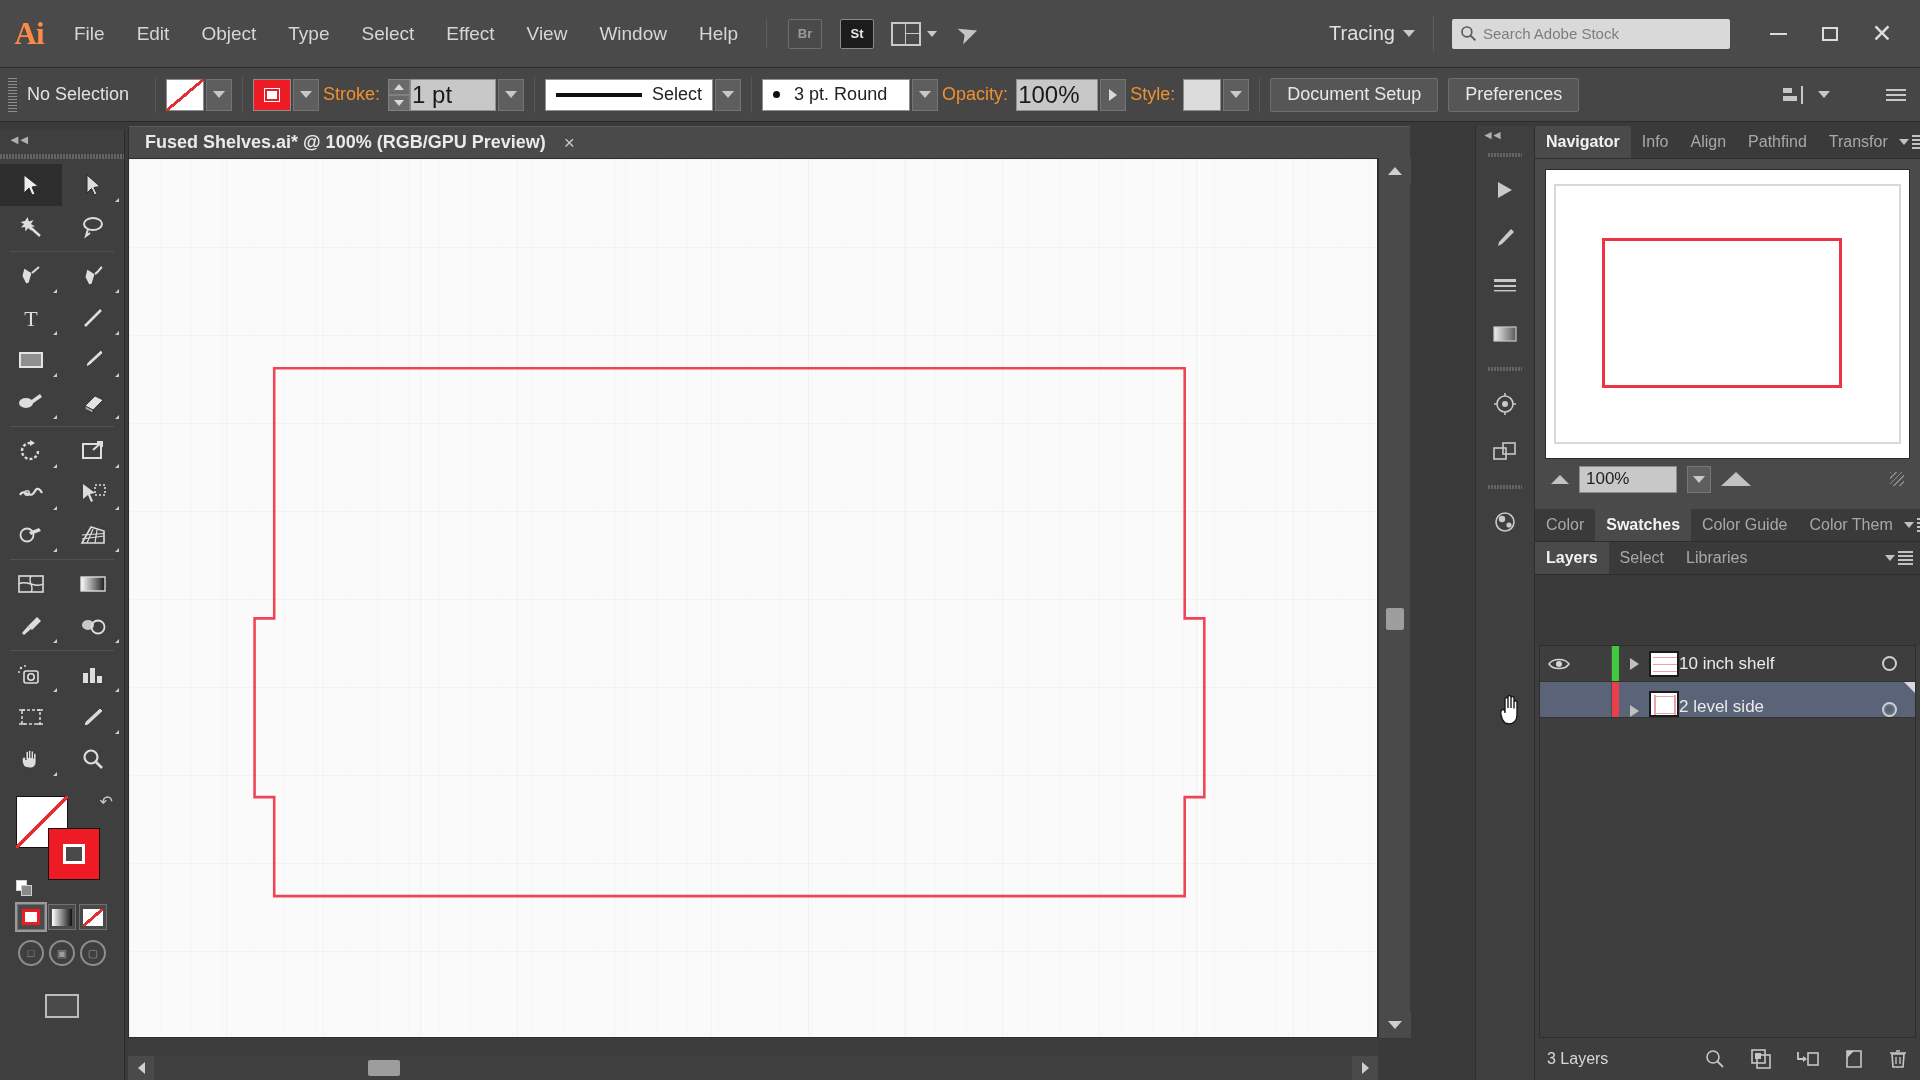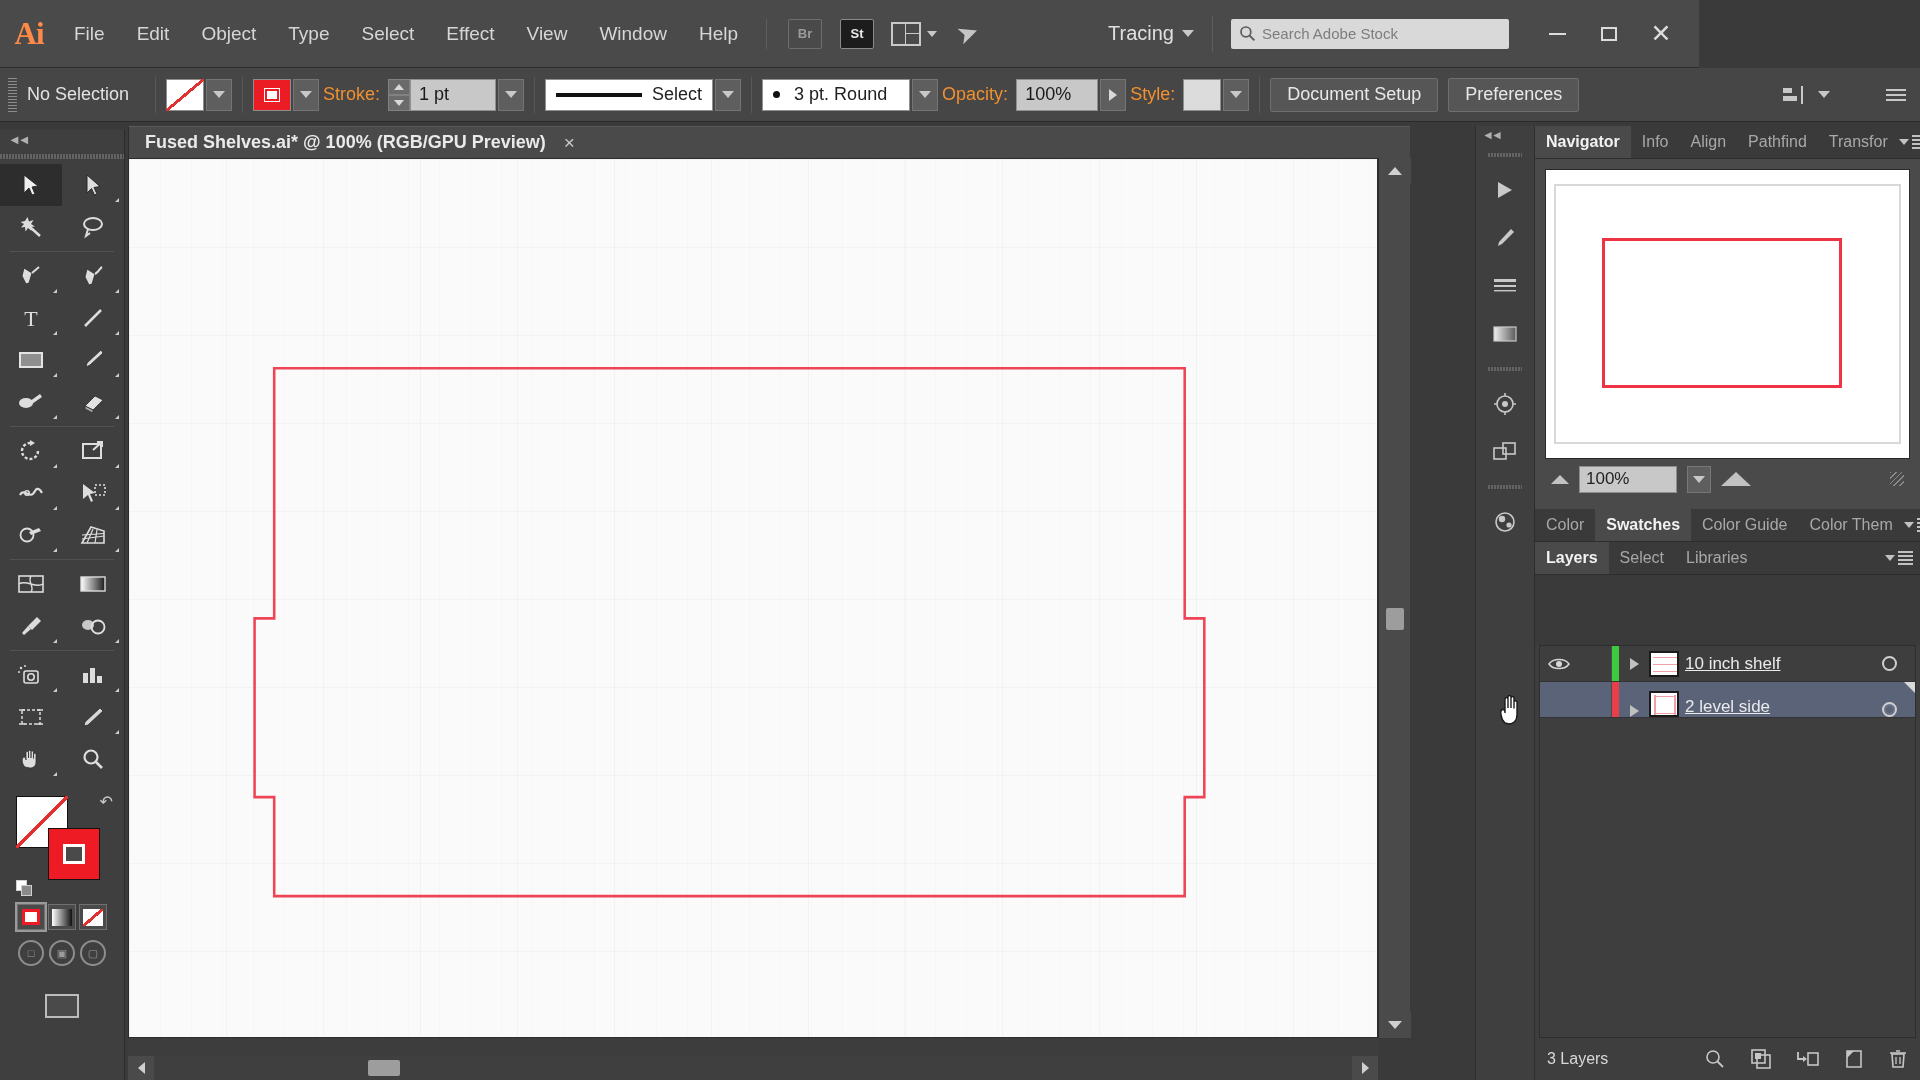--- a/index.html
+++ b/index.html
@@ -7,21 +7,21 @@
     width: 1920px; height: 1080px;
     background: #232323;
     font-family: "Liberation Sans", sans-serif;
     overflow: hidden;
     -webkit-font-smoothing: antialiased;
   }
   .app { position: relative; width: 1920px; height: 1080px; background: #3a3a3a; }
 
   
   .menubar {
-    position: absolute; left: 0; top: 0; width: 1699px; height: 68px;
+    position: absolute; left: 0; top: 0; width: 1920px; height: 68px;
     background: #4a4a4a; display: flex; align-items: center;
     border-bottom: 1px solid #2d2d2d;
   }
   .ai-logo {
     width: 58px; height: 68px; display: flex; align-items: center; justify-content: center;
     color: #ff8a47; font-size: 31px; font-weight: bold; font-family: "Liberation Serif", serif;
     letter-spacing: -1px;
   }
   .menu-item {
     padding: 0 16px; height: 68px; display: flex; align-items: center;
@@ -95,22 +95,22 @@
   .stepper { display: flex; flex-direction: column; margin-right: 0; }
   .stepper div {
     width: 22px; height: 16px; background: #6a6a6a; border: 1px solid #818181;
     display: flex; align-items: center; justify-content: center;
   }
   .tri-up-s { width: 0; height: 0; border-left: 5px solid transparent; border-right: 5px solid transparent;
     border-bottom: 6px solid #d8d8d8; }
   .tri-dn-s { width: 0; height: 0; border-left: 5px solid transparent; border-right: 5px solid transparent;
     border-top: 6px solid #d8d8d8; }
   .field {
-    height: 32px; background: #c8c8c8; color: #1a1a1a; font-size: 18px;
-    display: flex; align-items: center; padding: 0 8px; border: 1px solid #909090;
+    height: 32px; background: #c8c8c8; color: #1a1a1a; font-size: 24px;
+    display: flex; align-items: center; padding: 0 1px; border: 1px solid #909090;
   }
   .combo { display: flex; align-items: stretch; }
   .combo-disp {
     height: 32px; background: #fff; border: 1px solid #909090; display: flex; align-items: center;
     padding: 0 10px; color: #222; font-size: 18px; gap: 10px;
   }
   .strokeline { width: 98px; height: 4px; background: #111; }
   .dotmark { width: 7px; height: 7px; background: #111; border-radius: 50%; margin-right: 4px; }
   .btn-dark {
     height: 34px; background: #565656; border: 1px solid #6e6e6e; border-radius: 2px;
@@ -266,21 +266,21 @@
      border: 1px solid #2d2d2d; overflow: hidden; }
   .layer-row { height: 36px; display: flex; align-items: center; border-bottom: 1px solid #333; position: relative; }
   .layer-row.sel { background: #5a6378; align-items: flex-end; }
   .lr-eye { width: 38px; display: flex; align-items: center; justify-content: center; }
   .lr-lock { width: 34px; border-right: 1px solid #4d4d4d; height: 100%; }
   .lr-color { width: 7px; height: 100%; }
   .lr-arrow { width: 30px; display:flex; align-items:center; justify-content:center; }
   .lr-arrow .t { width:0;height:0;border-top:6px solid transparent;border-bottom:6px solid transparent;border-left:9px solid #c0c0c0; }
   .lr-thumb { width: 30px; height: 26px; background:#fff; border: 2px solid #1a1a1a; position: relative; overflow:hidden; }
   .lr-thumb i { position:absolute; background:#f0a0a8; }
-  .lr-name { flex: 1; color: #eaeaea; font-size: 17px; padding-left: 6px; text-decoration: underline; }
+  .lr-name { flex: 1; color: #eaeaea; font-size: 17px; padding-left: 0; }
   .lr-target { width: 52px; display:flex; align-items:center; justify-content:center; }
   .lr-target .ring { width: 15px; height: 15px; border-radius: 50%; border: 2px solid #cfcfcf; }
   .lr-target .ring.dbl { box-shadow: inset 0 0 0 2px #6a7388; }
   .lr-corner { position:absolute; right:0; top:0; width:0;height:0;
      border-top: 11px solid #d9d9d9; border-left: 11px solid transparent; }
   .layers-foot { position:absolute; left:0; right:0; bottom:0; height:42px; display:flex; align-items:center;
      padding: 0 12px; gap: 22px; color:#d8d8d8; font-size:16px; }
   .lf-icons { margin-left:auto; display:flex; align-items:center; gap: 24px; color:#c6c6c6; }
   .cursor-hand { position: absolute; left: 1496px; top: 692px; width: 30px; height: 34px; pointer-events: none; }
 </style>

